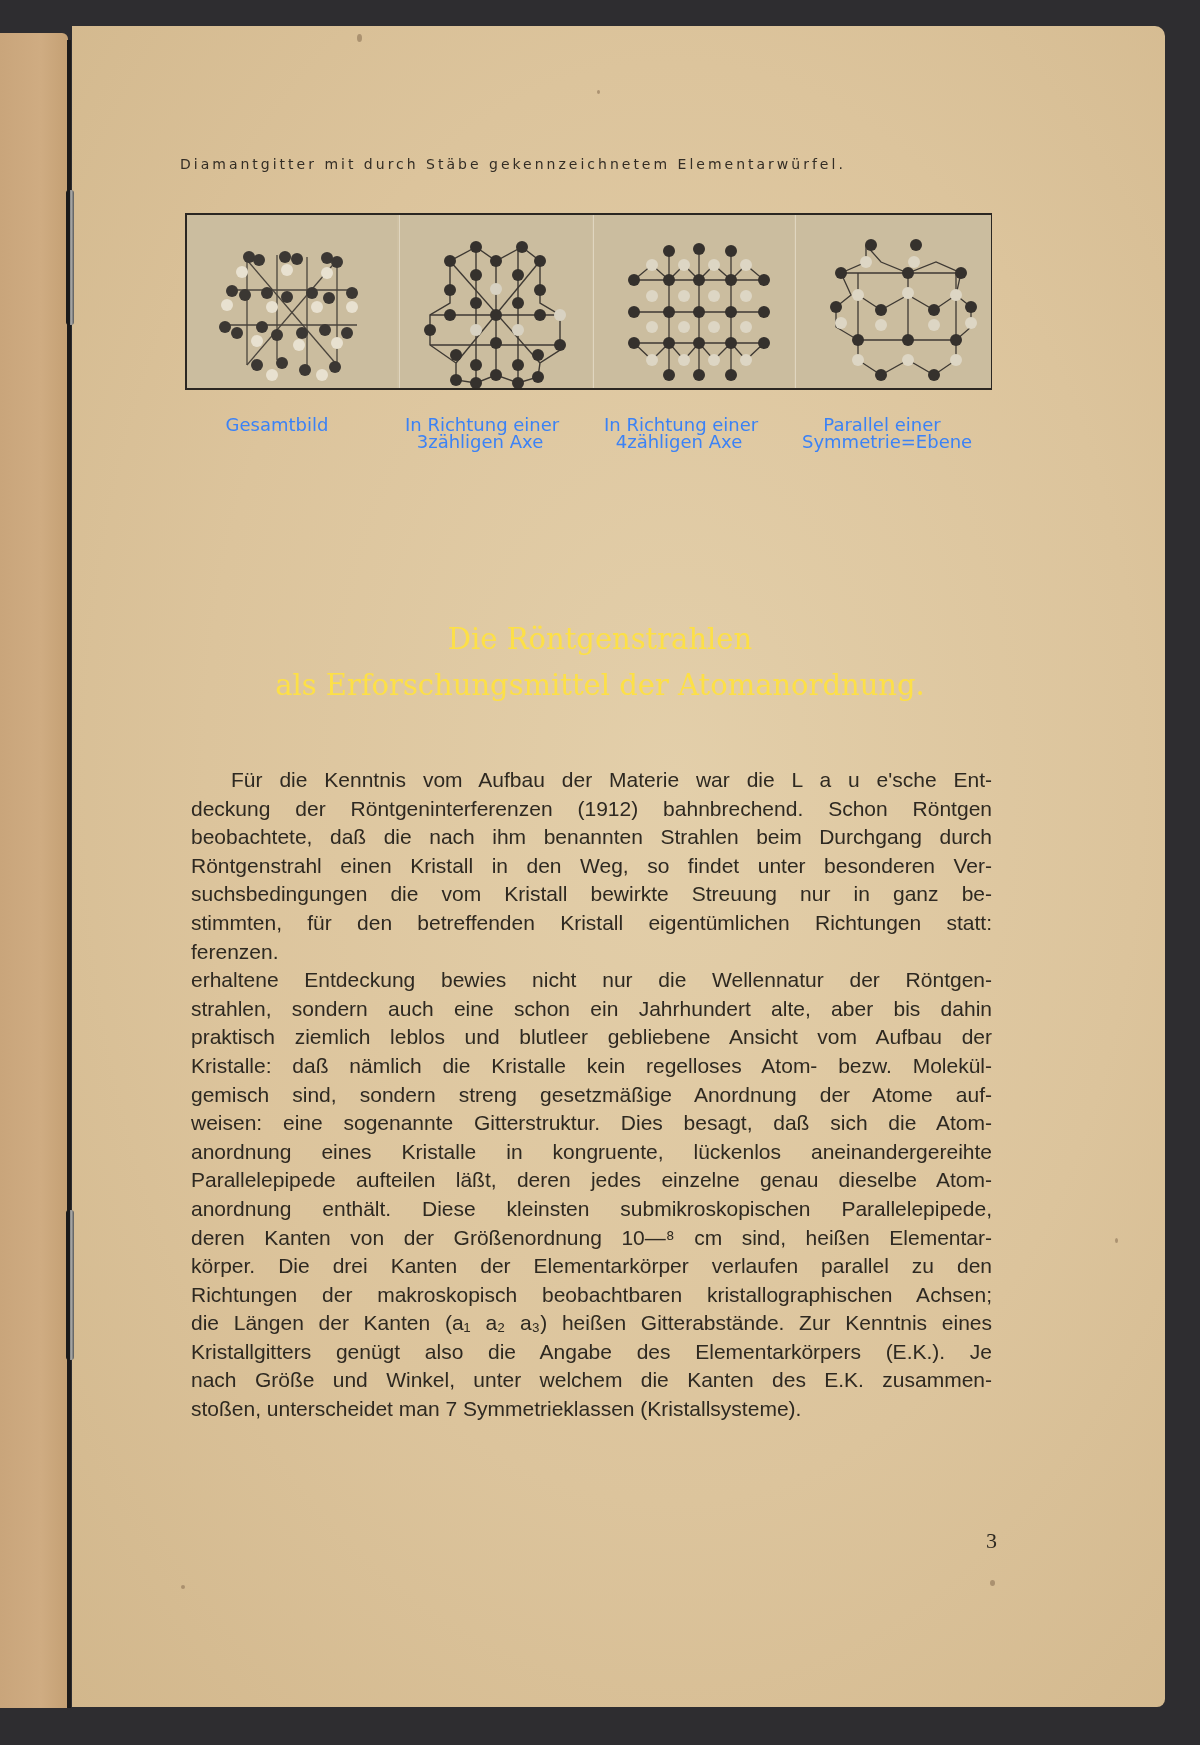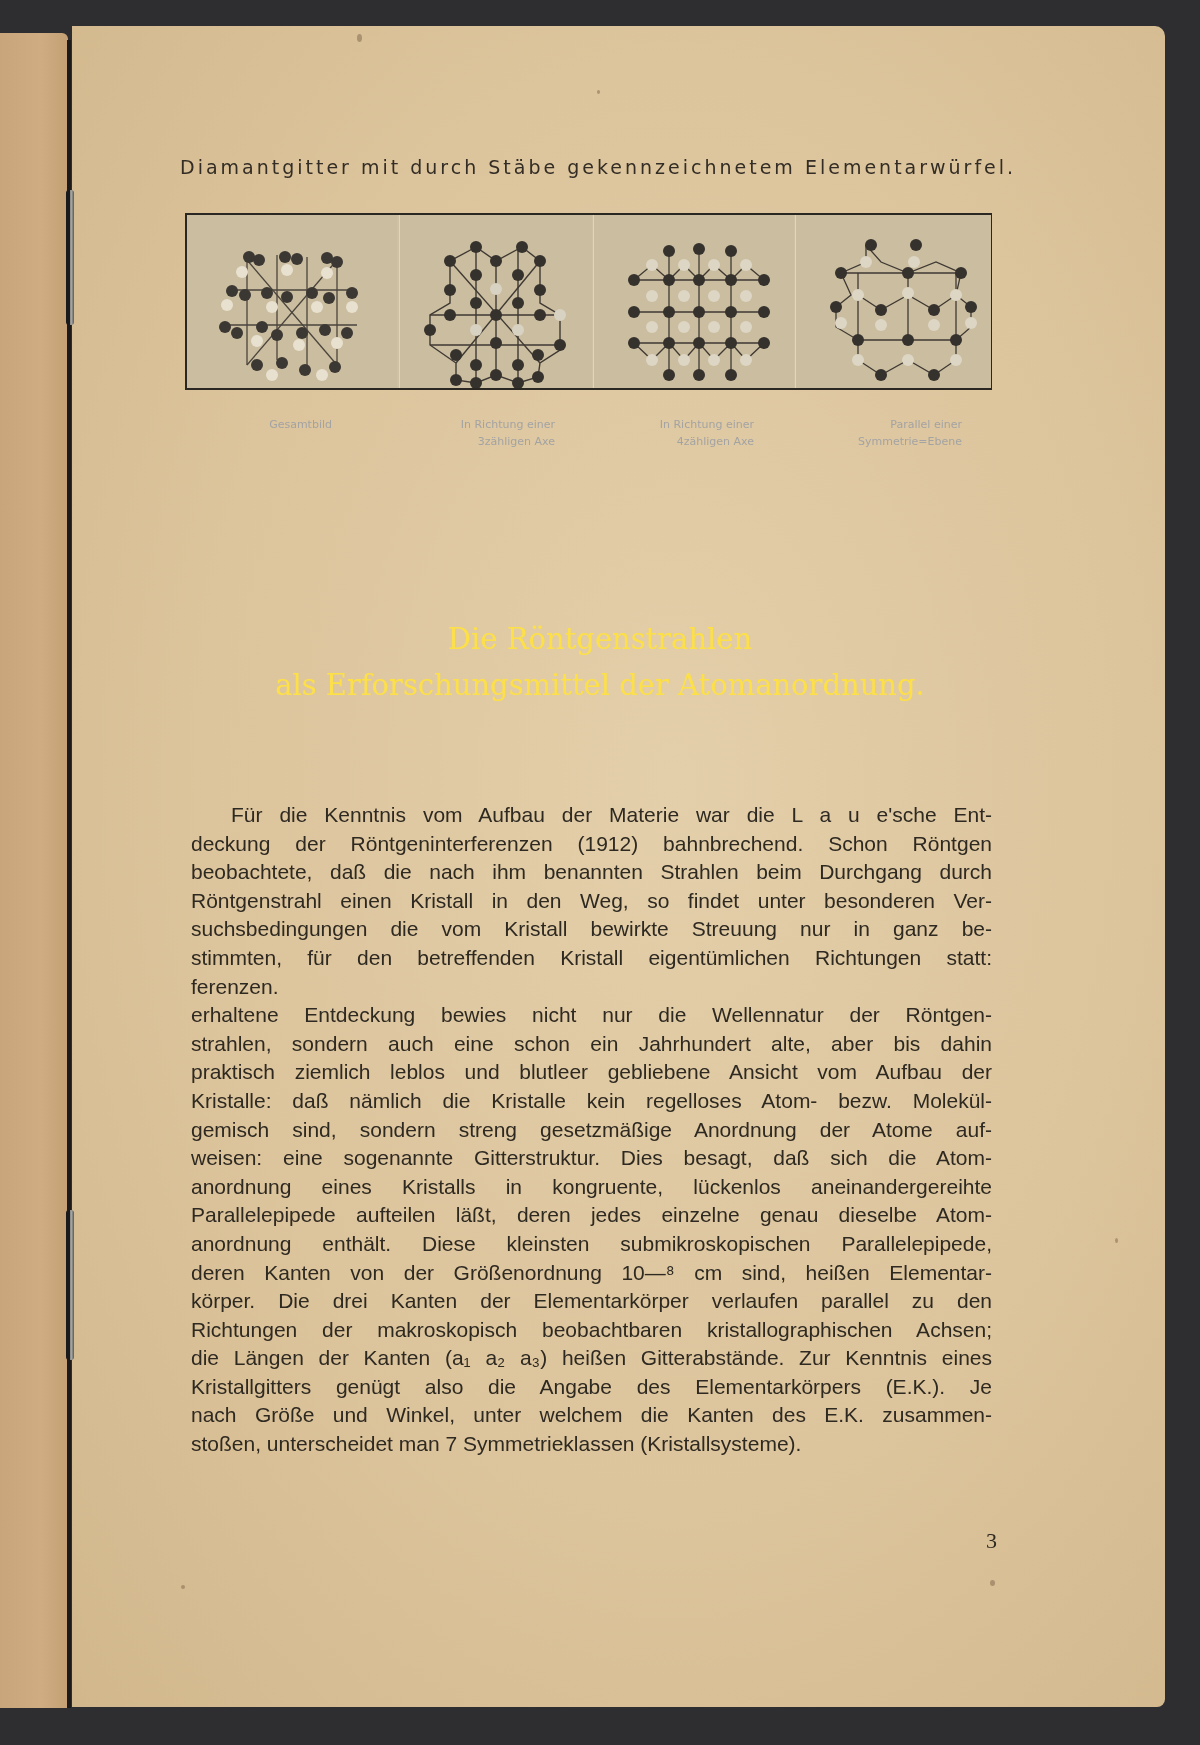--- a/index.html
+++ b/index.html
@@ -24,53 +24,53 @@
   }
   .staple.s1 { top:190px; height:135px; }
   .staple.s2 { top:1210px; height:150px; }
   .right-page {
     position:absolute; left:72px; top:26px; width:1093px; height:1681px;
     background:radial-gradient(ellipse at 55% 45%, #e3cfaa 0%, #dcc49c 55%, #d2b78c 100%);
     border-top-right-radius:10px; border-bottom-right-radius:8px;
   }
   .caption-title {
     position:absolute; left:180px; top:156px; width:816px;
-    font-family:"DejaVu Sans", sans-serif; font-size:19px; letter-spacing:3px;
+    font-family:"DejaVu Sans", sans-serif; font-size:14px; letter-spacing:3px;
     color:#332d25; white-space:nowrap;
   }
   .figure-frame {
     position:absolute; left:185px; top:213px; width:803px; height:173px;
     border:2.5px solid #2b2722; background:#cfc1a3;
   }
   .panel {
     position:absolute; top:0; height:173px; background:#cbbd9f;
   }
   .panel svg { width:100%; height:100%; display:block; }
   .panel.p1 { left:0; width:210px; }
   .panel.p2 { left:212px; width:192px; border-left:1px solid #e0d6c0; }
   .panel.p3 { left:406px; width:200px; border-left:1px solid #e0d6c0; }
   .panel.p4 { left:608px; width:195px; border-left:1px solid #e0d6c0; }
   .fig-cap {
-    position:absolute; font-family:"DejaVu Sans", sans-serif; font-size:11px;
-    line-height:17px; color:#a3a3a3; text-align:right; white-space:nowrap;
+    position:absolute; font-family:"DejaVu Sans", sans-serif; font-size:18px;
+    line-height:17px; color:#3b82f6; text-align:center; white-space:nowrap;
   }
   .fig-cap.c1 { left:222px; top:416px; width:110px; }
   .fig-cap.c2 { left:405px; top:416px; width:150px; }
   .fig-cap.c3 { left:604px; top:416px; width:150px; }
   .fig-cap.c4 { left:802px; top:416px; width:160px; }
   .section-title {
     position:absolute; left:200px; width:800px; text-align:center;
     font-family:"DejaVu Serif", serif; font-size:29px; color:#fde047; white-space:nowrap;
   }
   .section-title.t1 { top:622px; }
   .section-title.t2 { top:668px; }
   .body-text {
     position:absolute; left:191px; top:766px; width:801px;
     font-family:"Liberation Sans", sans-serif; font-stretch:condensed;
-    font-size:21px; line-height:28.6px; color:#2e2921;margin-top:35px;
+    font-size:21px; line-height:28.6px; color:#2e2921;
   }
   .line { display:block; text-align:justify; text-align-last:justify; white-space:nowrap; height:28.6px; overflow:visible; }
   .line.last { text-align-last:left; }
   .line.indent { padding-left:40px; }
   .page-number {
     position:absolute; left:986px; top:1528px; font-size:22px; color:#2e2921;
   }
   .speck { position:absolute; border-radius:50%; background:#8c7356; opacity:.6; }
 </style>
 </head>
@@ -317,21 +317,21 @@
   <span class="line">Röntgenstrahl einen Kristall in den Weg, so findet unter besonderen Ver-</span>
   <span class="line">suchsbedingungen die vom Kristall bewirkte Streuung nur in ganz be-</span>
   <span class="line">stimmten, für den betreffenden Kristall eigentümlichen Richtungen statt:</span>
   <span class="line last">ferenzen.</span>
   <span class="line">erhaltene Entdeckung bewies nicht nur die Wellennatur der Röntgen-</span>
   <span class="line">strahlen, sondern auch eine schon ein Jahrhundert alte, aber bis dahin</span>
   <span class="line">praktisch ziemlich leblos und blutleer gebliebene Ansicht vom Aufbau der</span>
   <span class="line">Kristalle: daß nämlich die Kristalle kein regelloses Atom- bezw. Molekül-</span>
   <span class="line">gemisch sind, sondern streng gesetzmäßige Anordnung der Atome auf-</span>
   <span class="line">weisen: eine sogenannte Gitterstruktur. Dies besagt, daß sich die Atom-</span>
-  <span class="line">anordnung eines Kristalls in kongruente, lückenlos aneinandergereihte</span>
+  <span class="line">anordnung eines Kristalle in kongruente, lückenlos aneinandergereihte</span>
   <span class="line">Parallelepipede aufteilen läßt, deren jedes einzelne genau dieselbe Atom-</span>
   <span class="line">anordnung enthält. Diese kleinsten submikroskopischen Parallelepipede,</span>
   <span class="line">deren Kanten von der Größenordnung 10—⁸ cm sind, heißen Elementar-</span>
   <span class="line">körper. Die drei Kanten der Elementarkörper verlaufen parallel zu den</span>
   <span class="line">Richtungen der makroskopisch beobachtbaren kristallographischen Achsen;</span>
   <span class="line">die Längen der Kanten (a₁ a₂ a₃) heißen Gitterabstände. Zur Kenntnis eines</span>
   <span class="line">Kristallgitters genügt also die Angabe des Elementarkörpers (E.K.). Je</span>
   <span class="line">nach Größe und Winkel, unter welchem die Kanten des E.K. zusammen-</span>
   <span class="line last">stoßen, unterscheidet man 7 Symmetrieklassen (Kristallsysteme).</span>
 </div>

